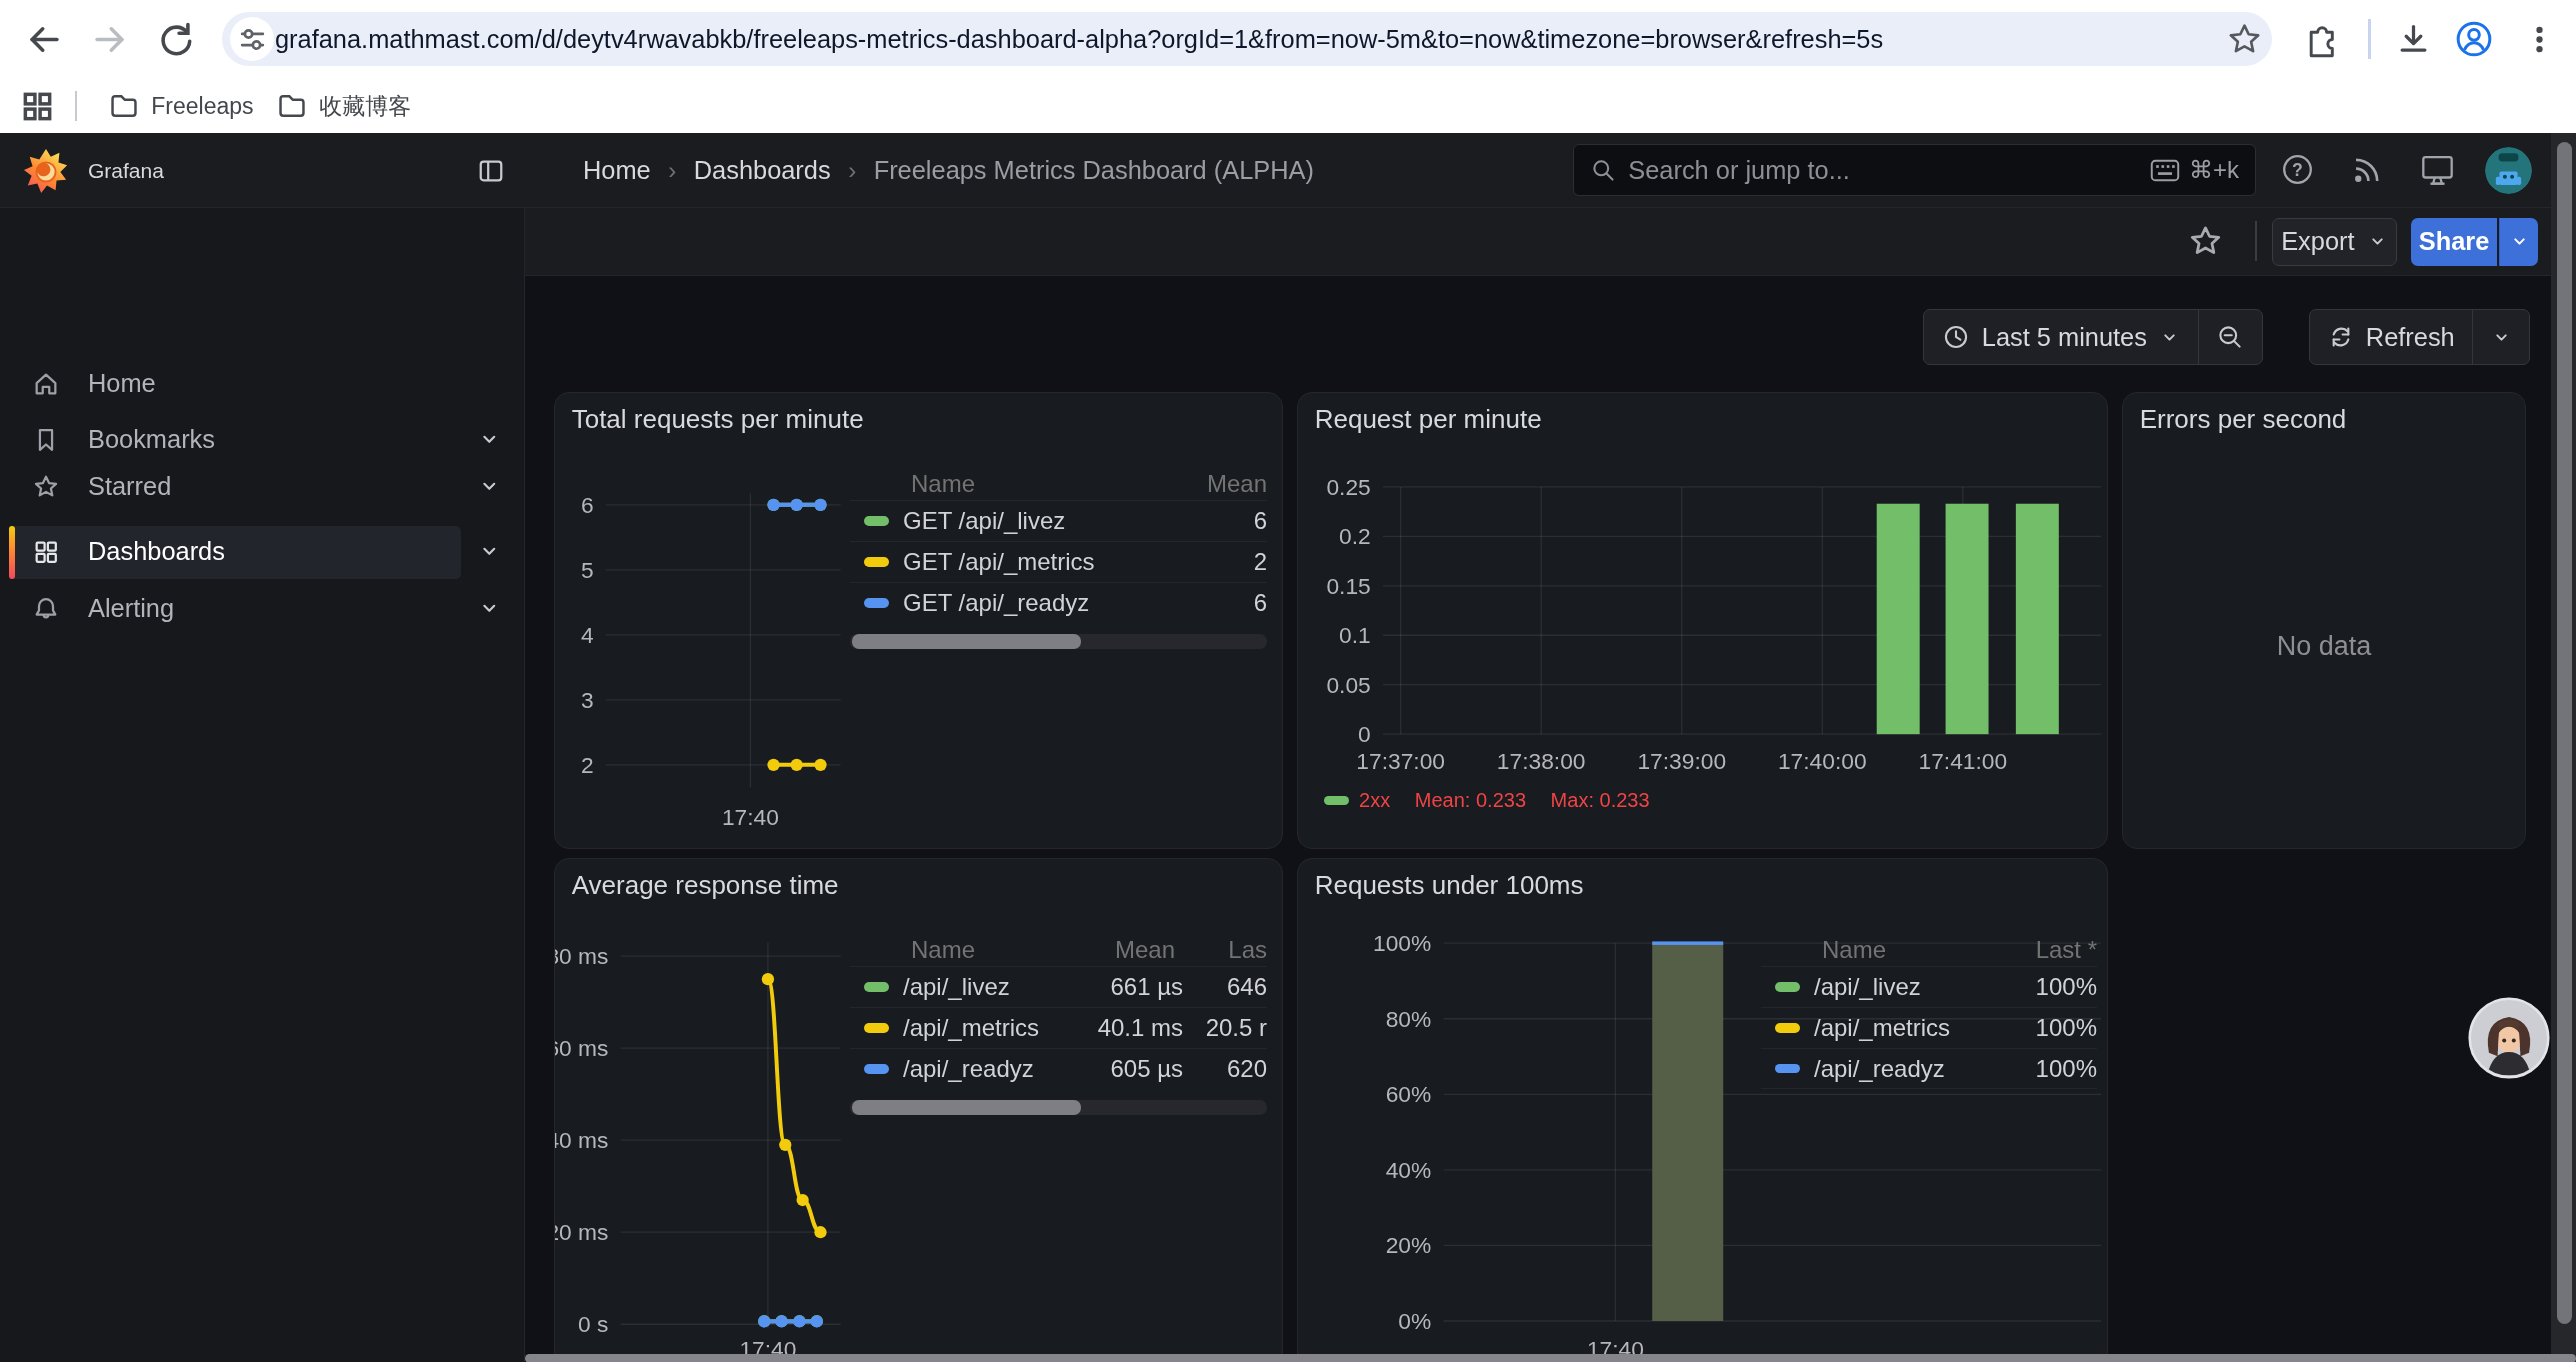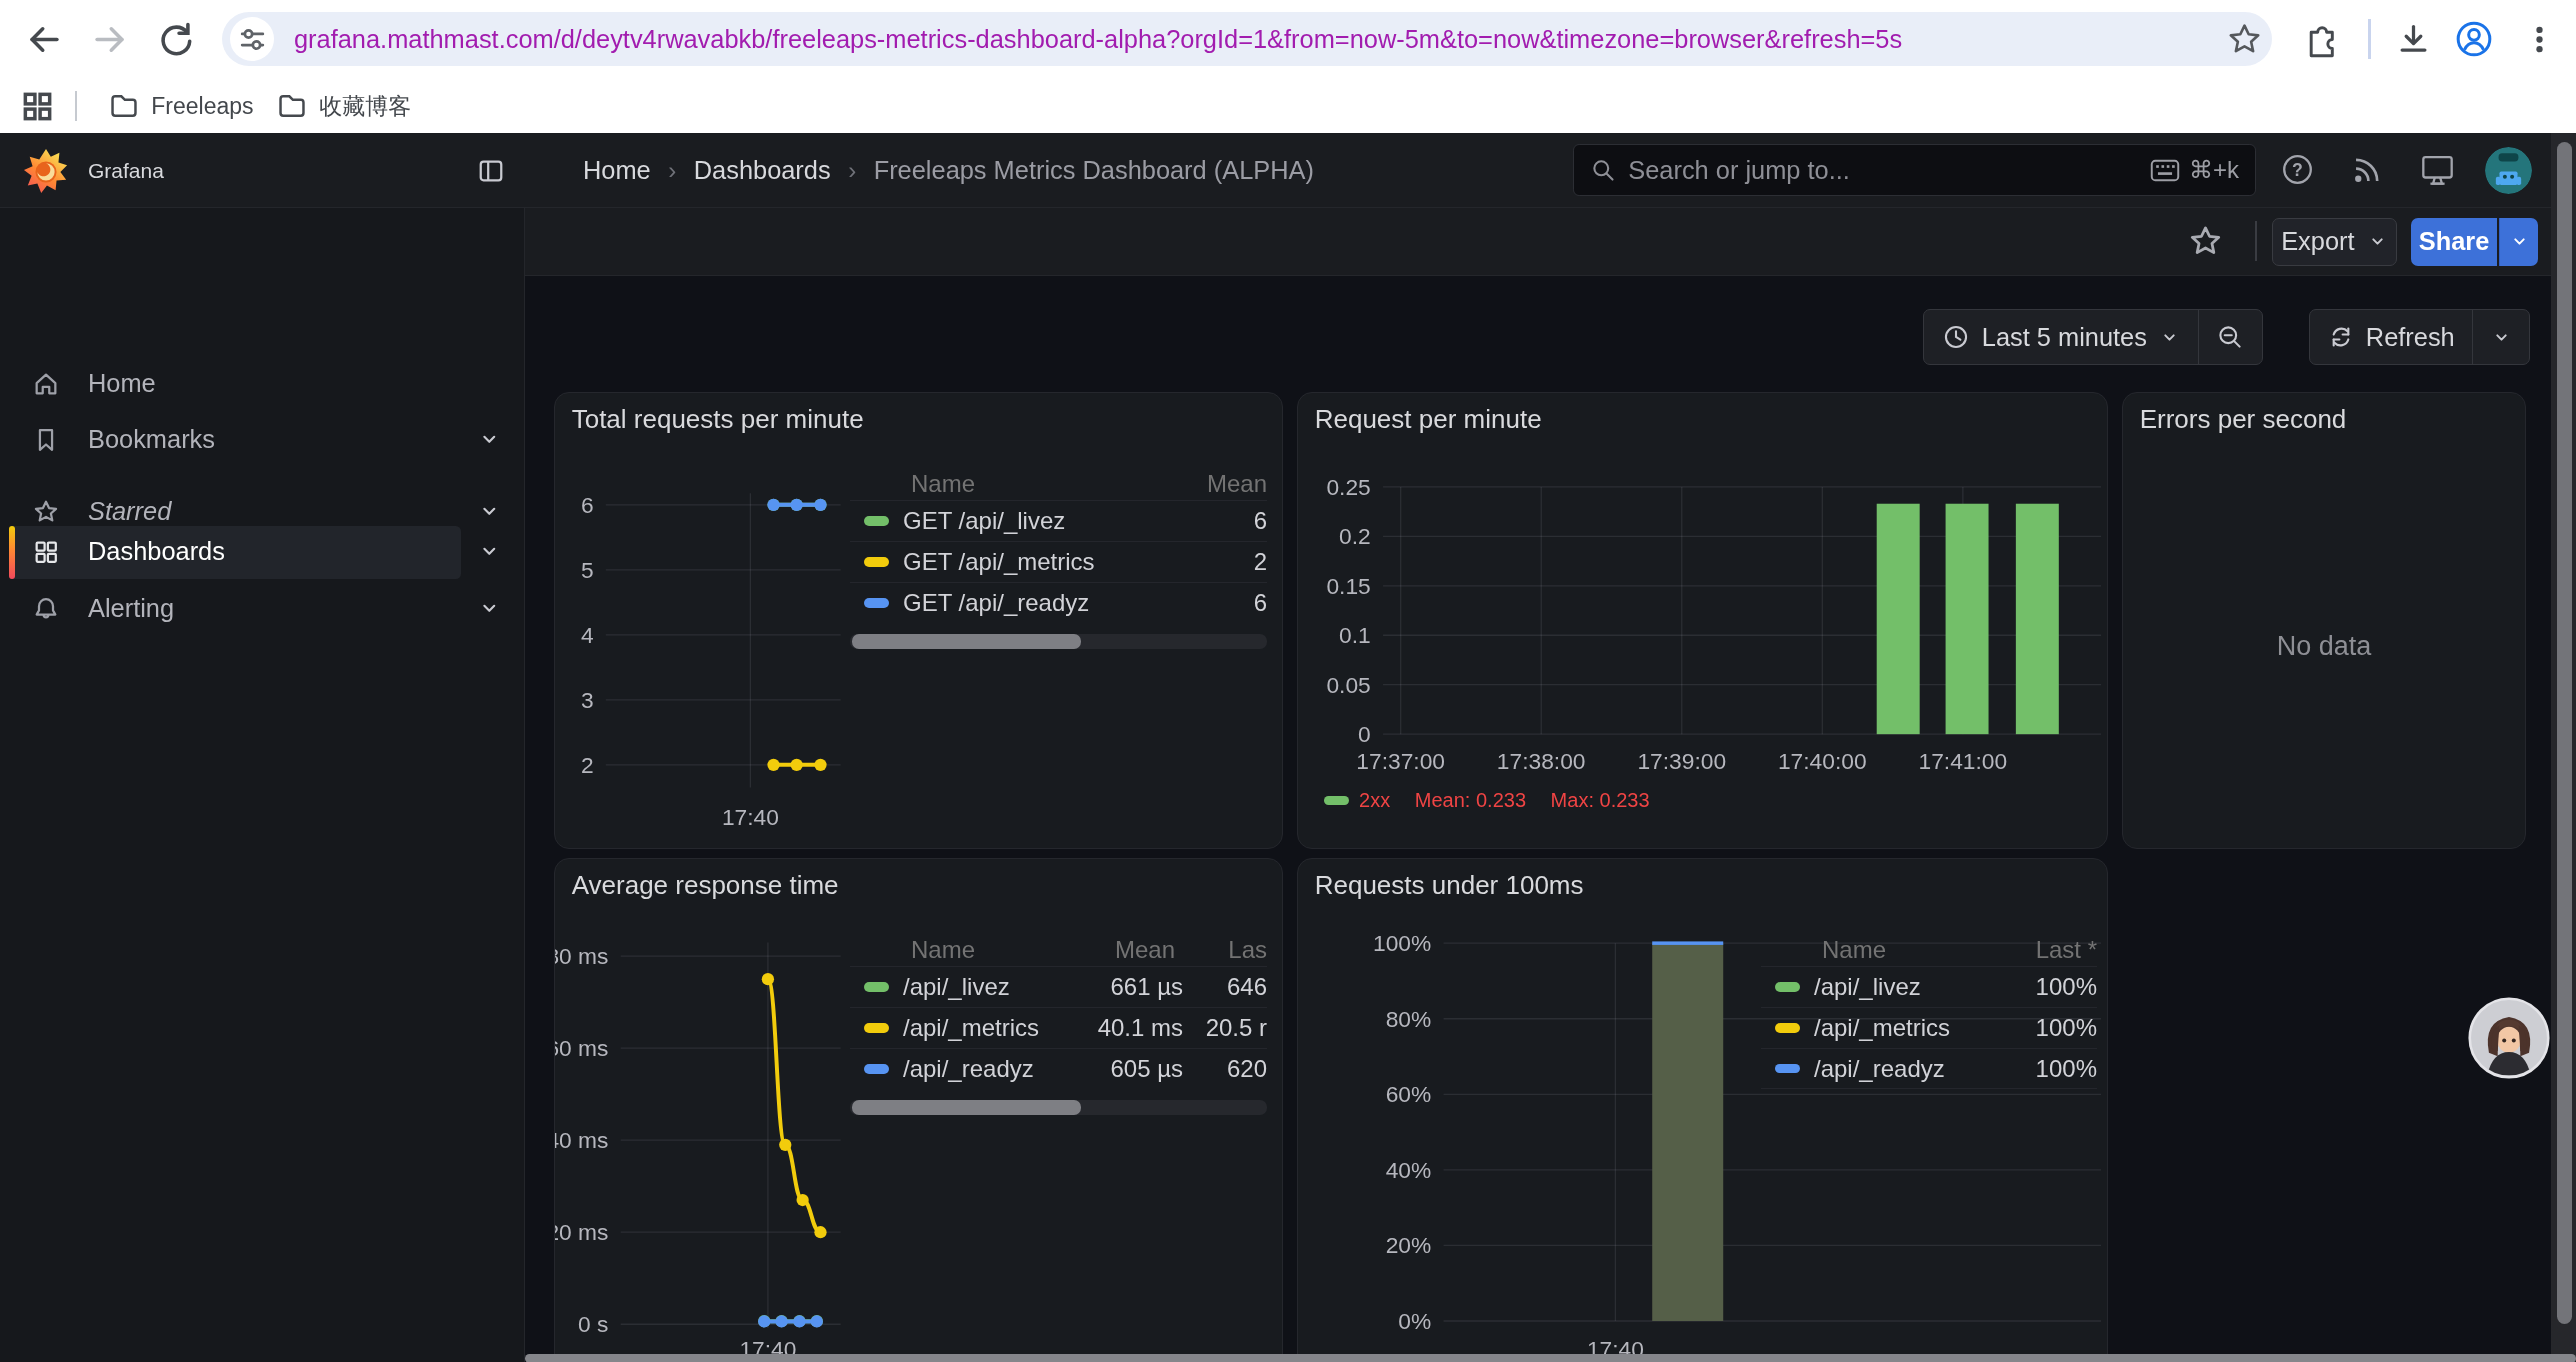--- a/index.html
+++ b/index.html
@@ -4,21 +4,21 @@
 <style>
   *{margin:0;padding:0;box-sizing:border-box;}
   html,body{width:2576px;height:1363px;}
   body{position:relative;overflow:hidden;background:#0f1117;font-family:"Liberation Sans",sans-serif;}
 
   
   .browser-toolbar{position:absolute;left:0;top:0;width:2576px;height:79px;background:#ffffff;}
   .nav-btn{position:absolute;width:42px;height:42px;top:18.4px;display:flex;align-items:center;justify-content:center;border-radius:50%;}
   .url-pill{position:absolute;left:222px;top:12.3px;width:2050px;height:54px;background:#e9eef8;border-radius:27px;display:flex;align-items:center;}
   .tune-circle{width:44px;height:44px;border-radius:50%;background:#ffffff;margin-left:8px;display:flex;align-items:center;justify-content:center;flex:0 0 auto;}
-  .url-input{flex:1;margin-left:20px;border:none;background:transparent;font:25.4px "Liberation Sans",sans-serif;color:#a21caf;outline:none;}
+  .url-input{flex:1;margin-left:1px;border:none;background:transparent;font:25.4px "Liberation Sans",sans-serif;color:#0f172a;outline:none;}
   .bookmarks-bar{position:absolute;left:0;top:79px;width:2576px;height:54px;background:#ffffff;}
   .bm-item{position:absolute;top:7px;height:40px;display:flex;align-items:center;gap:12.3px;padding:0 14px;border-radius:20px;color:#43474c;font-size:23px;}
   .bm-divider{position:absolute;left:75px;top:12.3px;width:1.8px;height:30px;background:#c6cad0;}
 
   
   .app{position:absolute;left:0;top:133px;width:2576px;height:1229px;background:#0f1117;overflow:hidden;}
   .sidebar{position:absolute;left:0;top:0;width:525px;height:1229px;background:#16181c;border-right:0.9px solid #24262b;}
   .logo-row{position:absolute;left:0;top:0;width:525px;height:75px;border-bottom:0.9px solid #24262b;background:#1a1c20;}
   .brand{position:absolute;left:88px;top:0;height:75px;display:flex;align-items:center;color:#d8d9dd;font-size:21px;font-weight:500;}
   .side-item{position:absolute;left:0;width:525px;height:55px;display:flex;align-items:center;color:#b3b4bb;font-size:25.4px;cursor:pointer;}
@@ -219,21 +219,21 @@
     </div>
     <div class="side-item" style="top:279px;">
       <span class="s-icon"><svg width="28" height="28" viewBox="0 0 30 30">
             <path d="M8.5 4.5 H21.5 V25.5 L15 19.8 L8.5 25.5 Z" fill="none" stroke="#9ea0a8" stroke-width="2.4" stroke-linejoin="round"></path>
           </svg></span>
       <span class="s-label">Bookmarks</span>
       <span class="s-chev"><svg width="24.6" height="24.6" viewBox="0 0 30 30">
             <path d="M9 12 L15 18 L21 12" fill="none" stroke="#c9cad1" stroke-width="2.6" stroke-linecap="round" stroke-linejoin="round"></path>
           </svg></span>
     </div>
-    <div class="side-item" style="top:351px;font-style:italic;">
+    <div class="side-item" style="top:326px;">
       <span class="s-icon"><svg width="28" height="28" viewBox="0 0 24 24">
             <path d="M12 3.2 L14.6 8.6 L20.6 9.3 L16.2 13.3 L17.4 19.2 L12 16.2 L6.6 19.2 L7.8 13.3 L3.4 9.3 L9.4 8.6 Z" fill="none" stroke="#9ea0a8" stroke-width="1.9" stroke-linejoin="round"></path>
           </svg></span>
       <span class="s-label">Starred</span>
       <span class="s-chev"><svg width="24.6" height="24.6" viewBox="0 0 30 30">
             <path d="M9 12 L15 18 L21 12" fill="none" stroke="#c9cad1" stroke-width="2.6" stroke-linecap="round" stroke-linejoin="round"></path>
           </svg></span>
     </div>
     <div class="side-item" style="top:391px;color:#ffffff;">
       <span class="s-icon"><svg width="28" height="28" viewBox="0 0 30 30">

